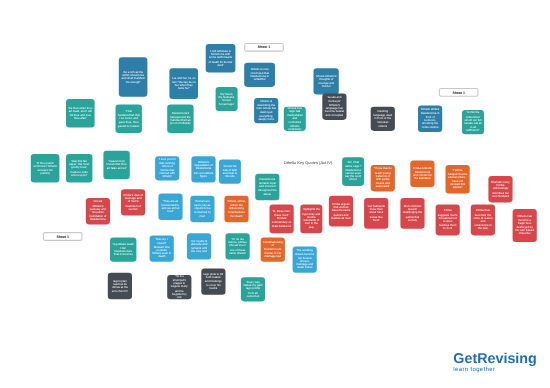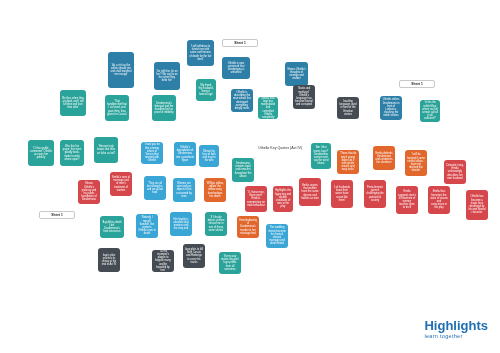--- a/index.html
+++ b/index.html
@@ -209,15 +209,15 @@
     <div class="card light" style="left: 219px; top: 252px; width: 22px; height: 22px; background: rgb(42, 163, 154);">
       <span class="txt">'Every way makes my gain' Iago profits from all outcomes</span>
     </div>
     <div class="label" style="left: 222px; top: 39px; width: 26px;">Sheet 1</div>
     <div class="label" style="left: 399px; top: 80px; width: 26px;">Sheet 1</div>
     <div class="label" style="left: 39px; top: 211px; width: 26px;">Sheet 1</div>
     <div class="plainlabel" style="left: 249px; top: 146px; width: 62px;">Othello Key Quotes (Act IV)</div>
   </div>
 
 <div id="logo">
-    <div class="l1">Highlights</div>
+    <div class="l1">GetRevising</div>
     <div class="l2">learn together</div>
   </div>
 
 </body></html>

